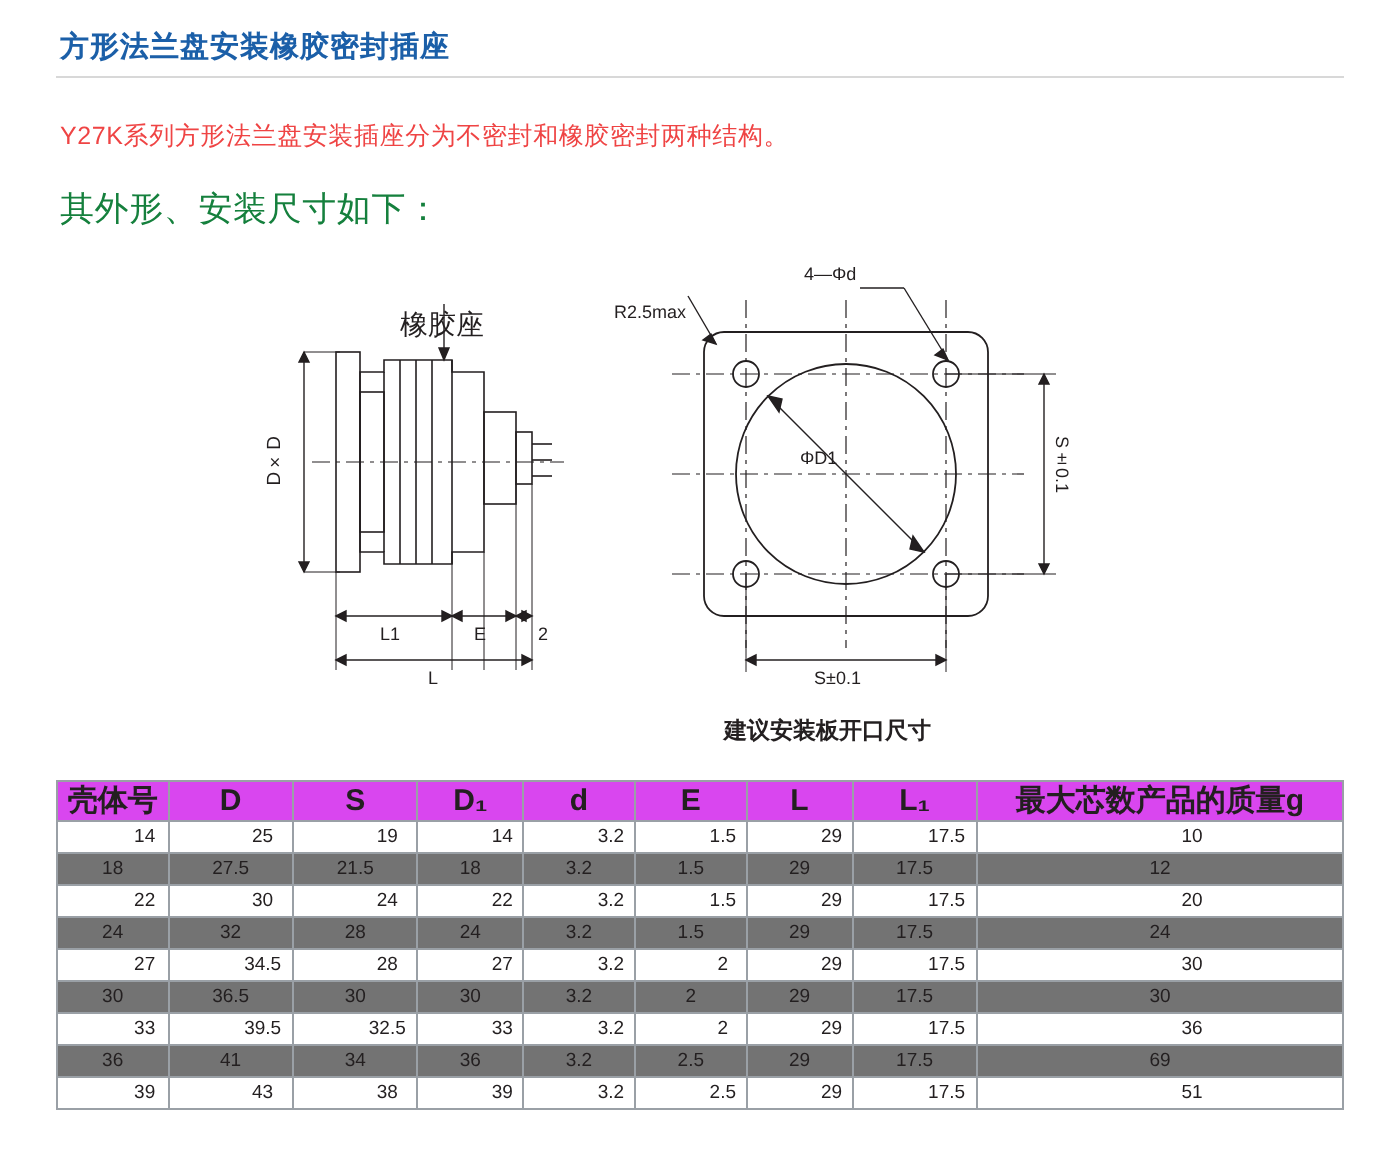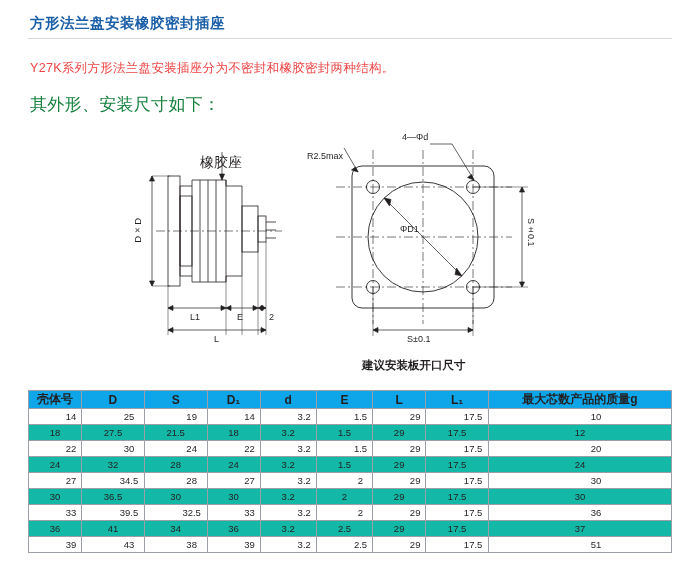--- a/index.html
+++ b/index.html
@@ -48,27 +48,27 @@
   table{border-collapse:collapse;width:644px;font-size:9.5px;}
   th,td{
     border:1px solid #9aa0a6;
     text-align:center;
     height:15px;
     padding:0;
     color:#231f20;
     font-weight:normal;
   }
   thead th{
-    background:#0ea5e9;
+    background:#d946ef;
     font-weight:bold;
     height:16px;
-    font-size:12px;
+    font-size:15px;
   }
   tbody tr.odd td{background:#ffffff;padding-left:32px;}
-  tbody tr.even td{background:#14b8a6;}
+  tbody tr.even td{background:#737373;}
   .col-last{width:150px;margin-top:28px;}
 </style>
 </head>
 <body>
 
 <div class="page">
 
   <div class="title">方形法兰盘安装橡胶密封插座</div>
   <div class="title-rule"></div>
 
@@ -306,21 +306,21 @@
         </tr>
         <tr class="even">
           <td>36</td>
           <td>41</td>
           <td>34</td>
           <td>36</td>
           <td>3.2</td>
           <td>2.5</td>
           <td>29</td>
           <td>17.5</td>
-          <td class="col-last">37</td>
+          <td class="col-last">69</td>
         </tr>
         <tr class="odd">
           <td>39</td>
           <td>43</td>
           <td>38</td>
           <td>39</td>
           <td>3.2</td>
           <td>2.5</td>
           <td>29</td>
           <td>17.5</td>

